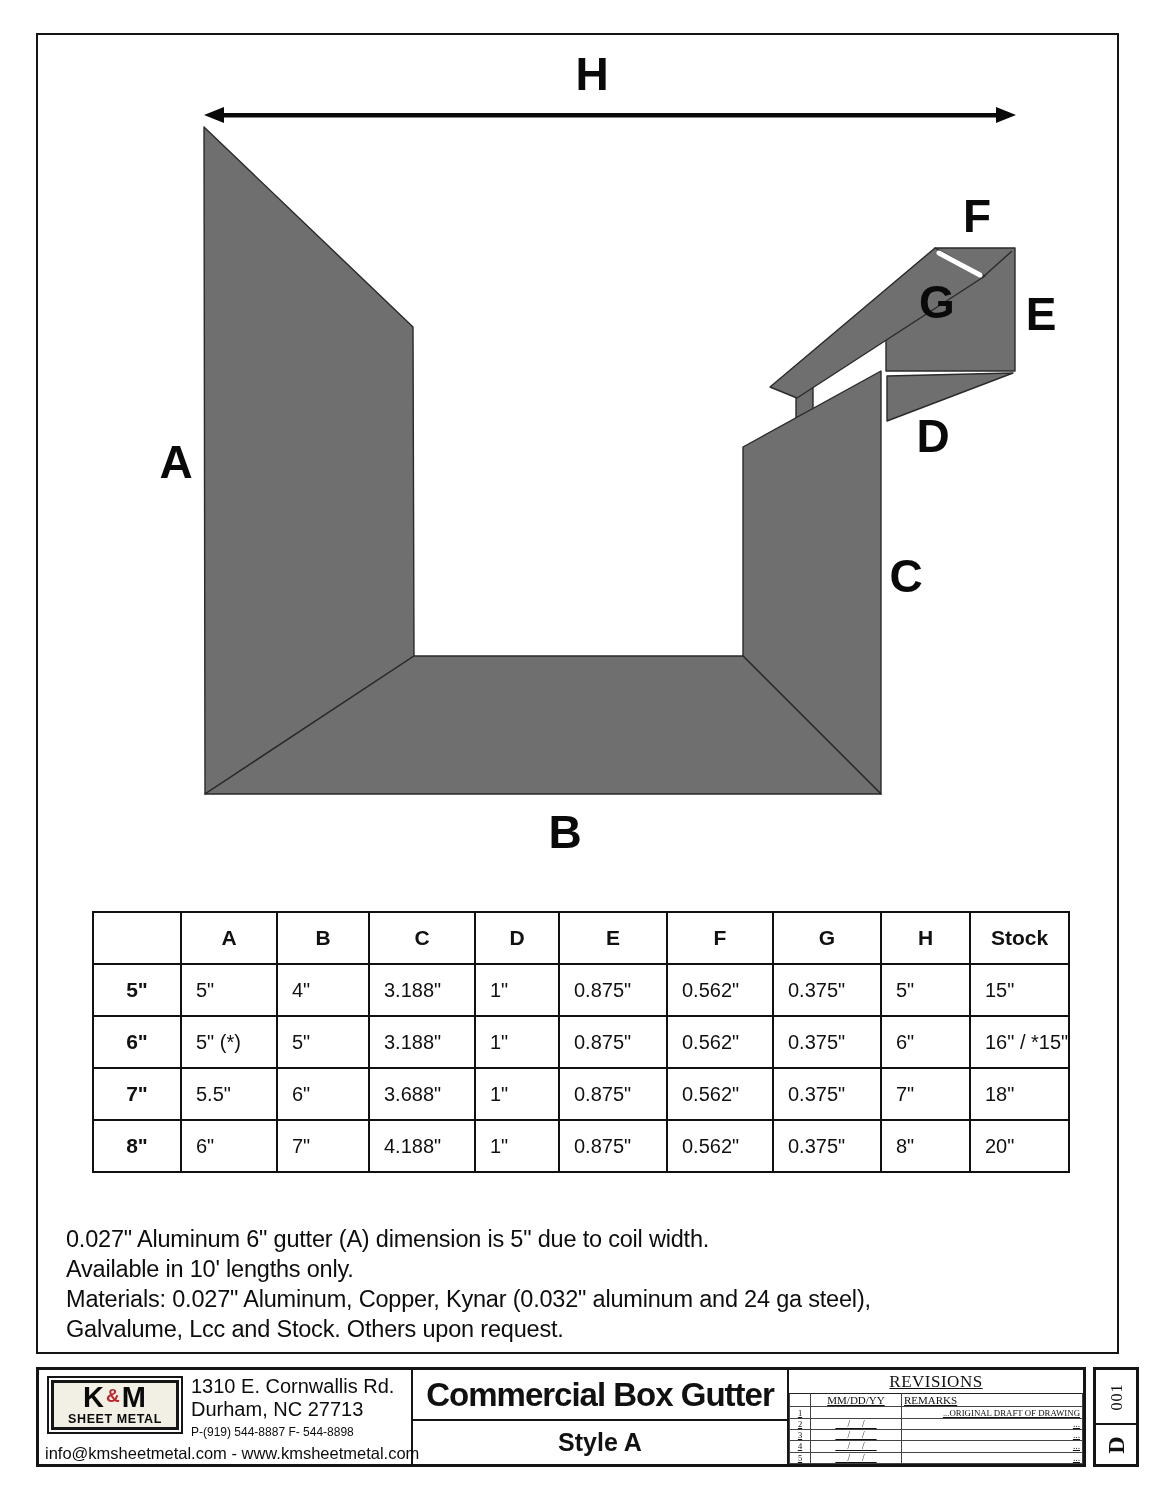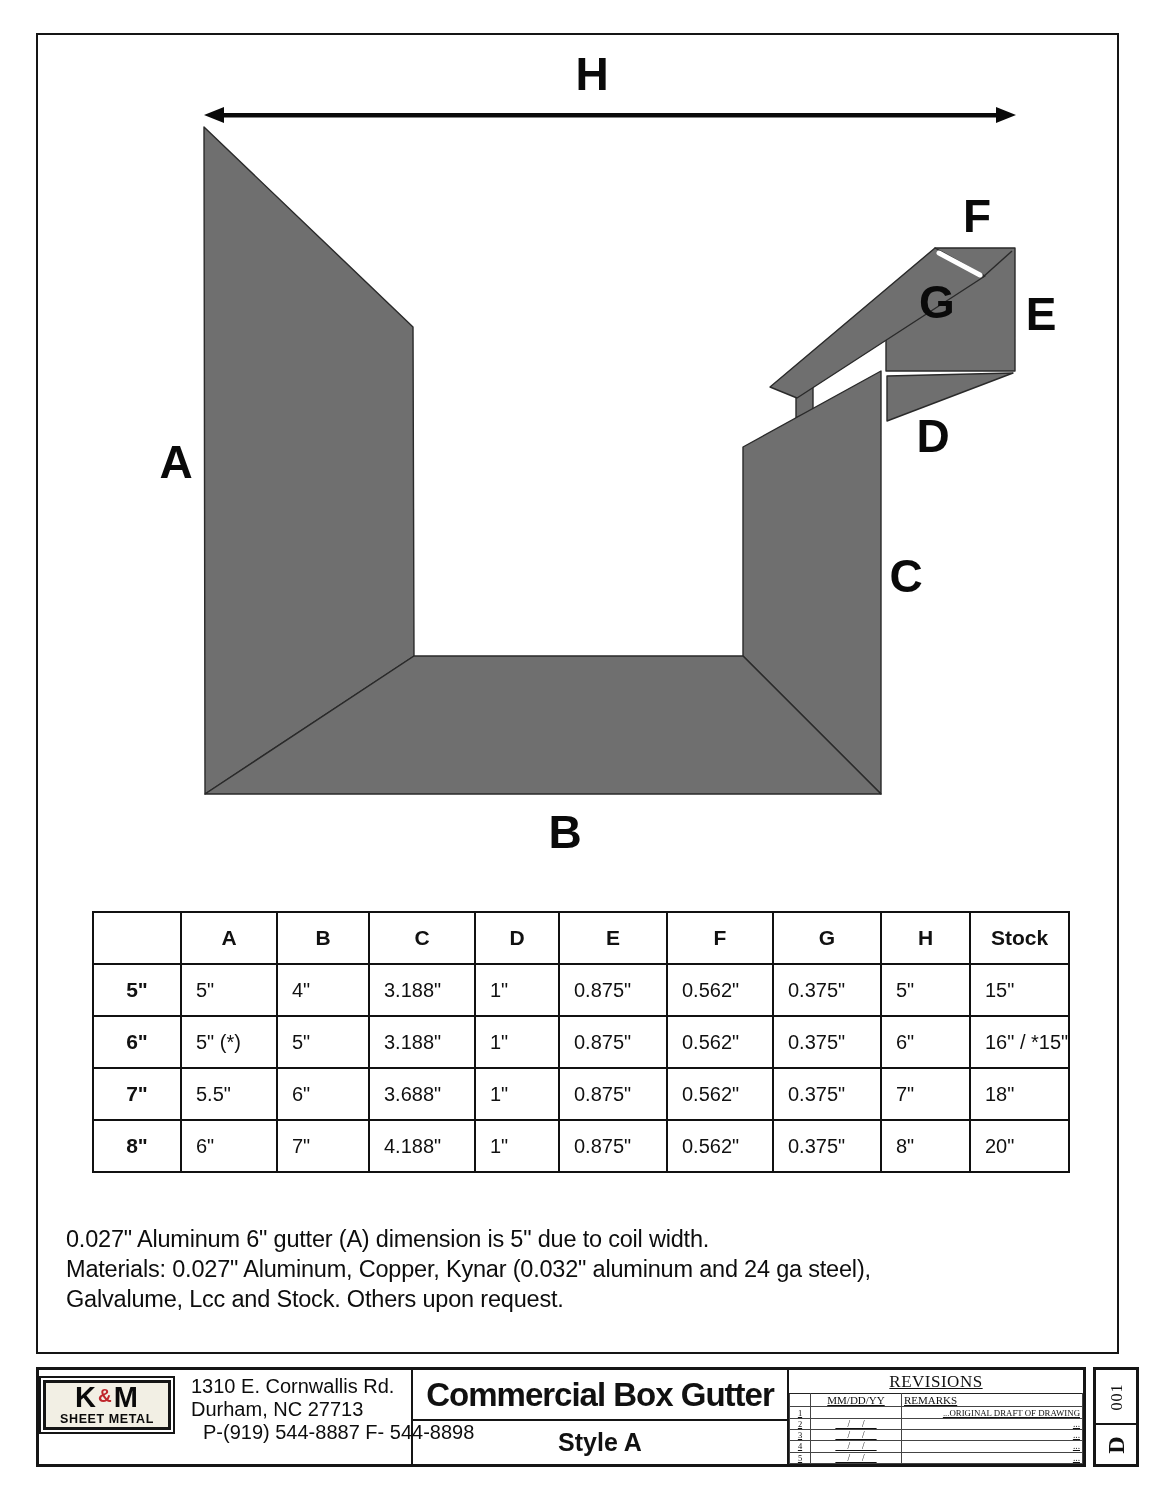--- a/index.html
+++ b/index.html
@@ -33,34 +33,34 @@
     letter-spacing:-0.2px; color:#0d0d0d;
   }
 
   
   #title-block {
     position:absolute; left:36px; top:1367px; width:1050px; height:100px;
     border:3px solid #151515; box-sizing:border-box; display:flex; background:#fff;
   }
   .tb-cell1 { width:372px; position:relative; }
   .logo-frame {
-    position:absolute; left:0; top:6px; width:136px; height:58px;
+    position:absolute; left:8px; top:6px; width:136px; height:58px;
     border:2px solid #151515; padding:2px; box-sizing:border-box; background:#fff;
   }
   .logo-inner {
     border:3px solid #151515; background:#f2efe4; width:100%; height:100%;
     box-sizing:border-box; display:flex; flex-direction:column; align-items:center; justify-content:center;
   }
   .km-row { font-weight:bold; font-size:29px; line-height:24px; letter-spacing:1px; color:#0a0a0a; }
   .km-amp { font-size:19px; font-weight:bold; position:relative; top:-5px; margin:0 1px; }
   .km-sub { font-weight:bold; font-size:12.5px; letter-spacing:0.6px; line-height:13px; color:#0a0a0a; }
   .addr {
     position:absolute; left:152px; top:5px; line-height:23px; font-size:20px; color:#0d0d0d; white-space:nowrap;
   }
-  .addr .phone { font-size:20px;margin-left:12px; }
+  .addr .phone { font-size:12px; }
   .email {
     position:absolute; left:6px; bottom:1px; width:366px; font-size:16.5px; color:#0d0d0d; white-space:nowrap;
   }
   .tb-cell2 {
     width:378px; border-left:2.5px solid #151515; border-right:2.5px solid #151515;
     box-sizing:border-box; display:flex; flex-direction:column;
   }
   .tb-title {
     height:51px; border-bottom:2.5px solid #151515; box-sizing:border-box;
     display:flex; align-items:center; justify-content:center;
@@ -201,37 +201,39 @@
       <td>0.562"</td>
       <td>0.375"</td>
       <td>8"</td>
       <td>20"</td>
     </tr>
   </tbody>
     </table>
 
   <div id="notes">
     <div>0.027" Aluminum 6" gutter (A) dimension is 5" due to coil width.</div>
+    <div>Available in 10' lengths only.</div>
     <div>Materials: 0.027" Aluminum, Copper, Kynar (0.032" aluminum and 24 ga steel),</div>
     <div>Galvalume, Lcc and Stock. Others upon request.</div>
   </div>
 
   <div id="title-block">
     <div class="tb-cell1">
       <div class="logo-frame">
         <div class="logo-inner">
           <div class="km-row"><span>K</span><span class="km-amp" style="color: rgb(192, 39, 45);">&amp;</span><span>M</span></div>
           <div class="km-sub">SHEET METAL</div>
         </div>
       </div>
       <div class="addr">
         <div>1310 E. Cornwallis Rd.</div>
         <div>Durham, NC 27713</div>
         <div class="phone">P-(919) 544-8887 F- 544-8898</div>
       </div>
+      <div class="email">info@kmsheetmetal.com - www.kmsheetmetal.com</div>
     </div>
 
     <div class="tb-cell2">
       <div class="tb-title">Commercial Box Gutter</div>
       <div class="tb-style">Style A</div>
     </div>
 
     <div class="tb-cell3">
       <div class="rev-title">REVISIONS</div>
       <table class="rev-table">

